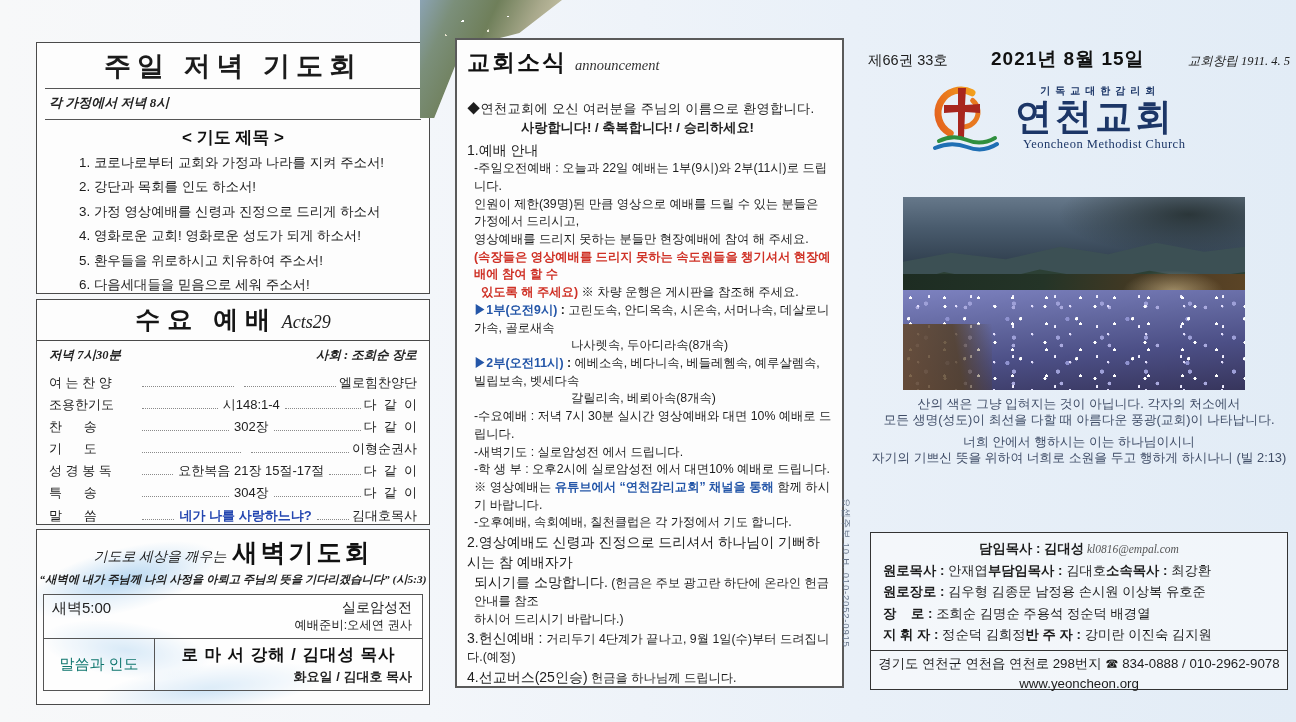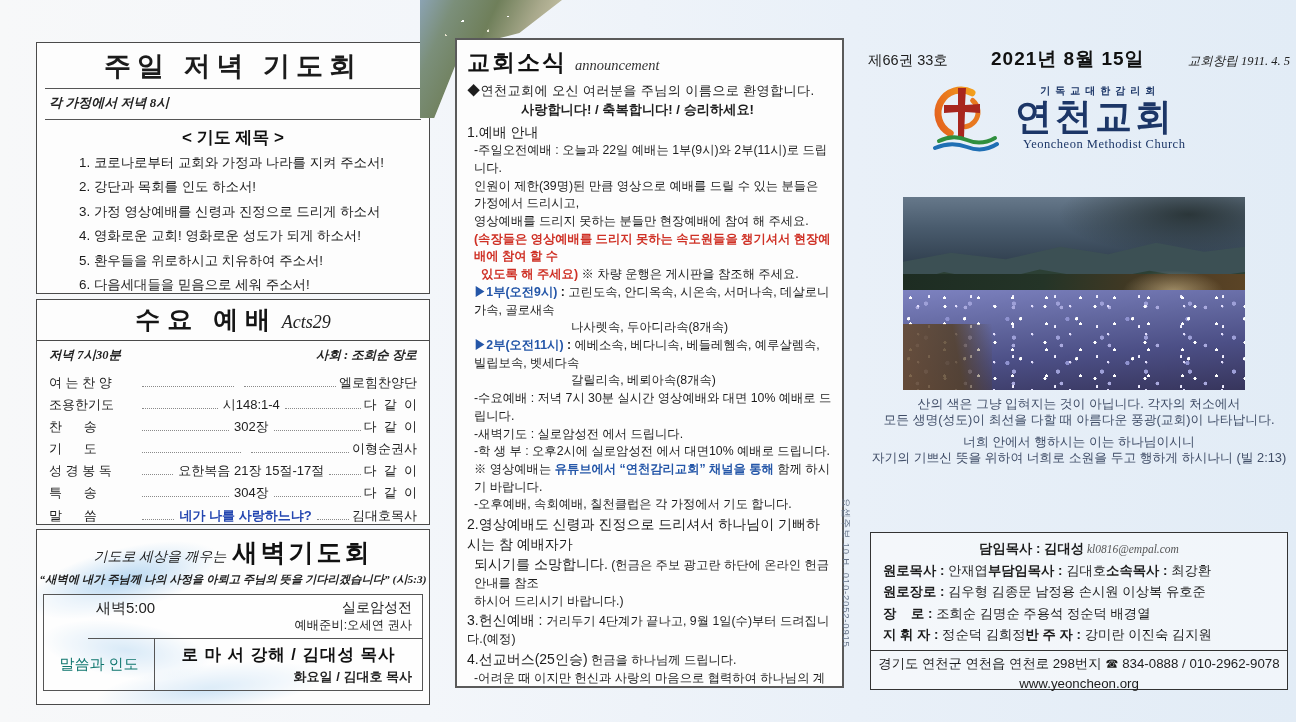--- a/index.html
+++ b/index.html
@@ -37,41 +37,41 @@
   .dawn-box{left:36px;top:529px;width:394px;height:176px;}
   .blob{position:absolute;pointer-events:none;}
   .b1{left:-14px;top:18px;width:200px;height:64px;transform:rotate(-14deg);background:radial-gradient(ellipse,rgba(128,186,233,.55),rgba(128,186,233,0) 70%);}
   .b2{left:4px;top:92px;width:170px;height:56px;transform:rotate(8deg);background:radial-gradient(ellipse,rgba(128,186,233,.45),rgba(128,186,233,0) 70%);}
   .b3{left:58px;top:134px;width:230px;height:48px;transform:rotate(-6deg);background:radial-gradient(ellipse,rgba(128,186,233,.4),rgba(128,186,233,0) 70%);}
   .dawn-head{position:relative;text-align:center;padding-top:6px;}
   .dawn-pre{font-family:"Liberation Serif", serif;font-style:italic;font-size:14px;color:#222;margin-right:6px;}
   .dawn-title{font-size:25px;font-weight:bold;letter-spacing:3px;color:#111;}
   .dawn-verse{position:relative;text-align:center;font-family:"Liberation Serif", serif;font-style:italic;font-size:11.3px;font-weight:bold;color:#222;margin-top:3px;}
   .dawn-table{position:relative;margin:7px 6px 0 6px;border:1.2px solid #555;background:rgba(255,255,255,.35);}
-  .dawn-r1{display:flex;justify-content:space-between;padding:4px 10px 4px 8px;border-bottom:1.2px solid #555;margin-left:44px;}
+  .dawn-r1{display:flex;justify-content:space-between;padding:4px 10px 4px 8px;border-bottom:1.2px solid #555;}
   .dawn-time{font-size:15px;color:#222;}
   .dawn-place{font-size:14px;color:#222;text-align:right;}
   .dawn-prep{font-size:12.3px;color:#222;text-align:right;}
   .dawn-r2{display:flex;align-items:stretch;}
   .dawn-cell-l{width:110px;border-right:1.2px solid #555;display:flex;align-items:center;justify-content:center;font-size:15px;color:#0f766e;}
   .dawn-cell-r{flex:1;padding:5px 10px 4px 10px;}
   .dawn-main{font-size:16.5px;font-weight:bold;text-align:center;color:#111;letter-spacing:1px;}
   .dawn-sub{font-size:13px;font-weight:bold;text-align:right;color:#222;margin-top:2px;}
   
   .frag{position:absolute;left:420px;top:0;width:142px;height:118px;
     clip-path:polygon(0 0,100% 0,70% 28%,30% 40%,10% 100%,0 100%);
     background:
       radial-gradient(circle 3px at 30% 18%,#fff 40%,transparent 42%),
       radial-gradient(circle 3px at 48% 26%,#f2efdd 40%,transparent 42%),
       radial-gradient(circle 2.5px at 62% 14%,#fff 40%,transparent 42%),
       radial-gradient(circle 2.5px at 18% 30%,#e8e4cf 40%,transparent 42%),
       linear-gradient(115deg,#8ba3b3 0%,#7b8f7a 18%,#6f7f5a 40%,#a9a98c 62%,#c9c4a8 78%,#7d8a6d 100%);
   }
   .news-box{left:455px;top:38px;width:389px;height:650px;border:2px solid #5a5a5a;padding:6px 10px 4px 10px;font-size:12.3px;line-height:1.44;color:#1d1d1d;}
-  .news-h{margin-bottom:2px;}
+  .news-h{margin-bottom:20px;}
   .news-title{font-size:23px;font-weight:bold;letter-spacing:2px;color:#111;}
   .news-sub{font-family:"Liberation Serif", serif;font-style:italic;font-size:14.5px;color:#333;margin-left:8px;}
   .welcome1{font-size:13.2px;letter-spacing:0.3px;margin-top:2px;}
   .welcome2{font-size:13.2px;font-weight:bold;padding-left:54px;margin-bottom:3px;}
   .sec-head{font-weight:normal;font-size:14px;}
   .ind{padding-left:7px;}
   .ind2{padding-left:14px;}
   .hang{padding-left:104px;}
   .c-red-b{color:#cf3126;font-weight:bold;}
   .c-blue-b{color:#2456a8;font-weight:bold;}

